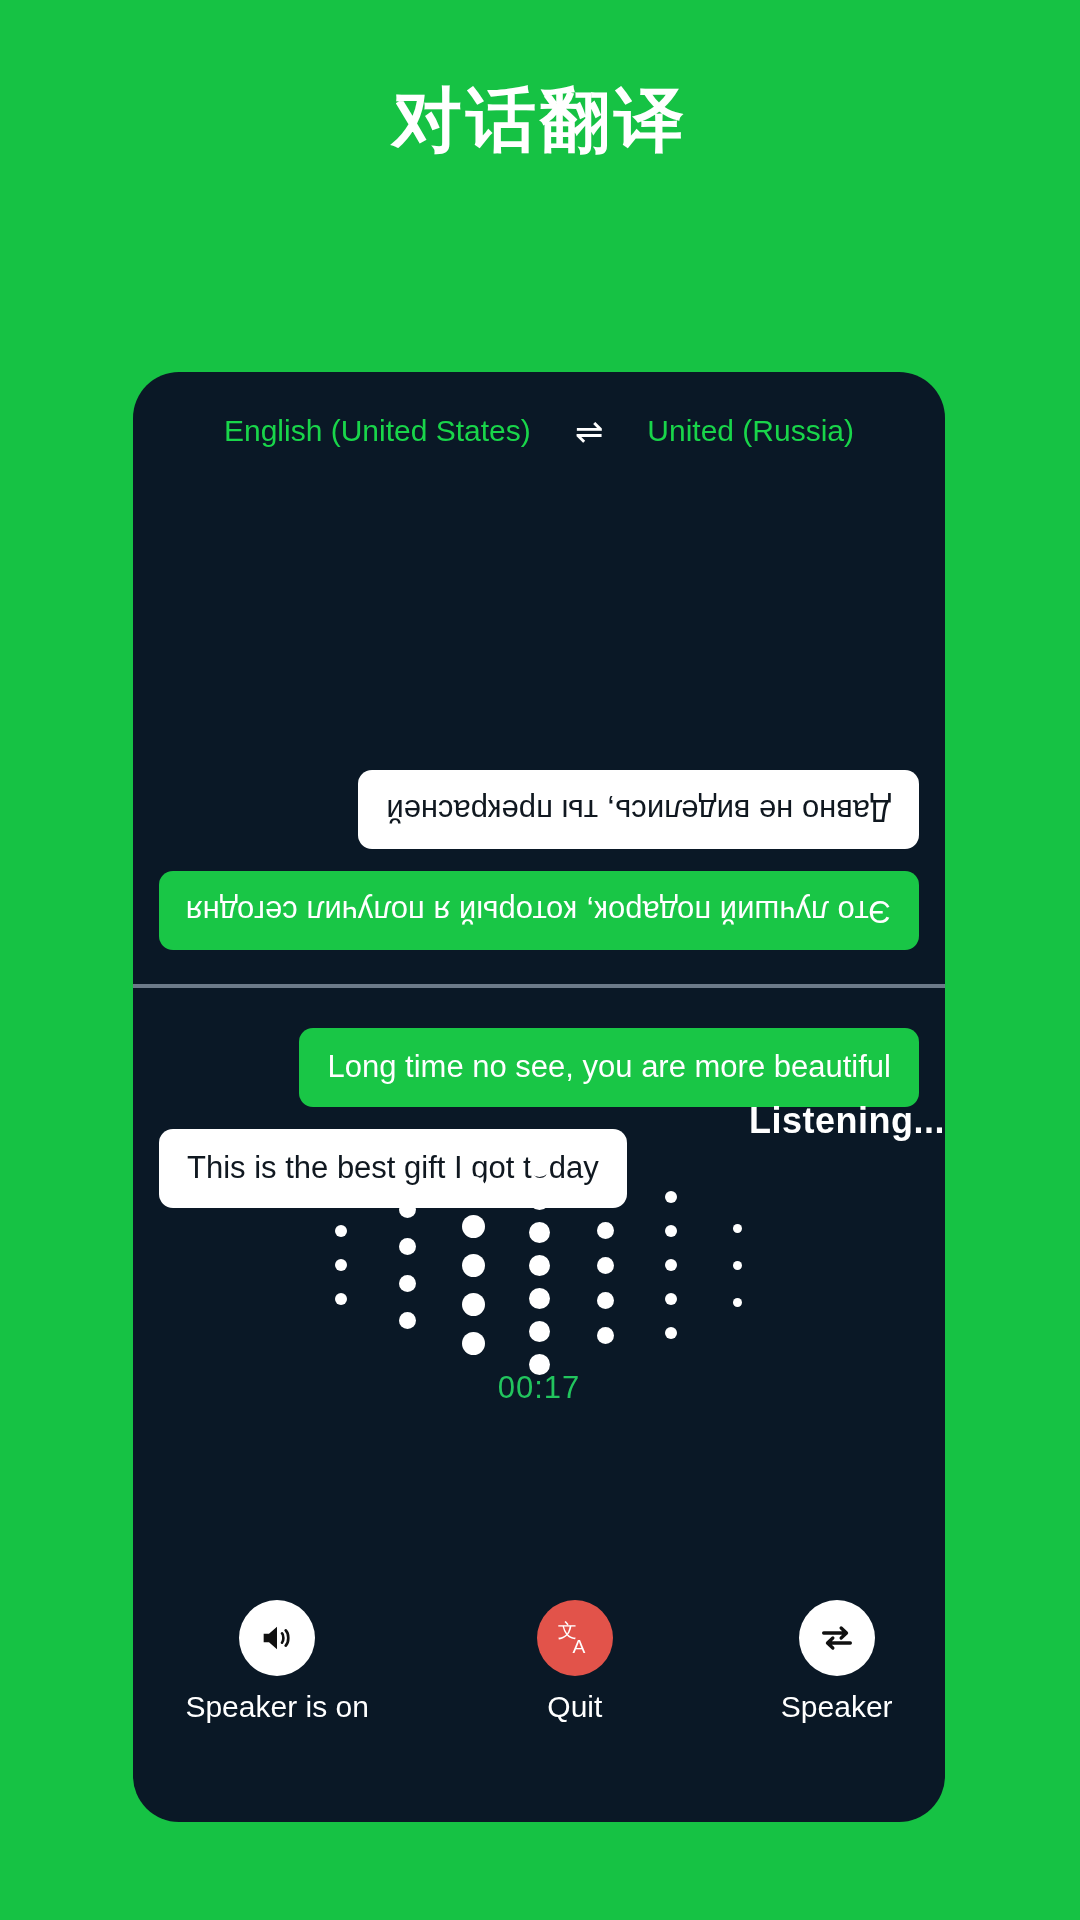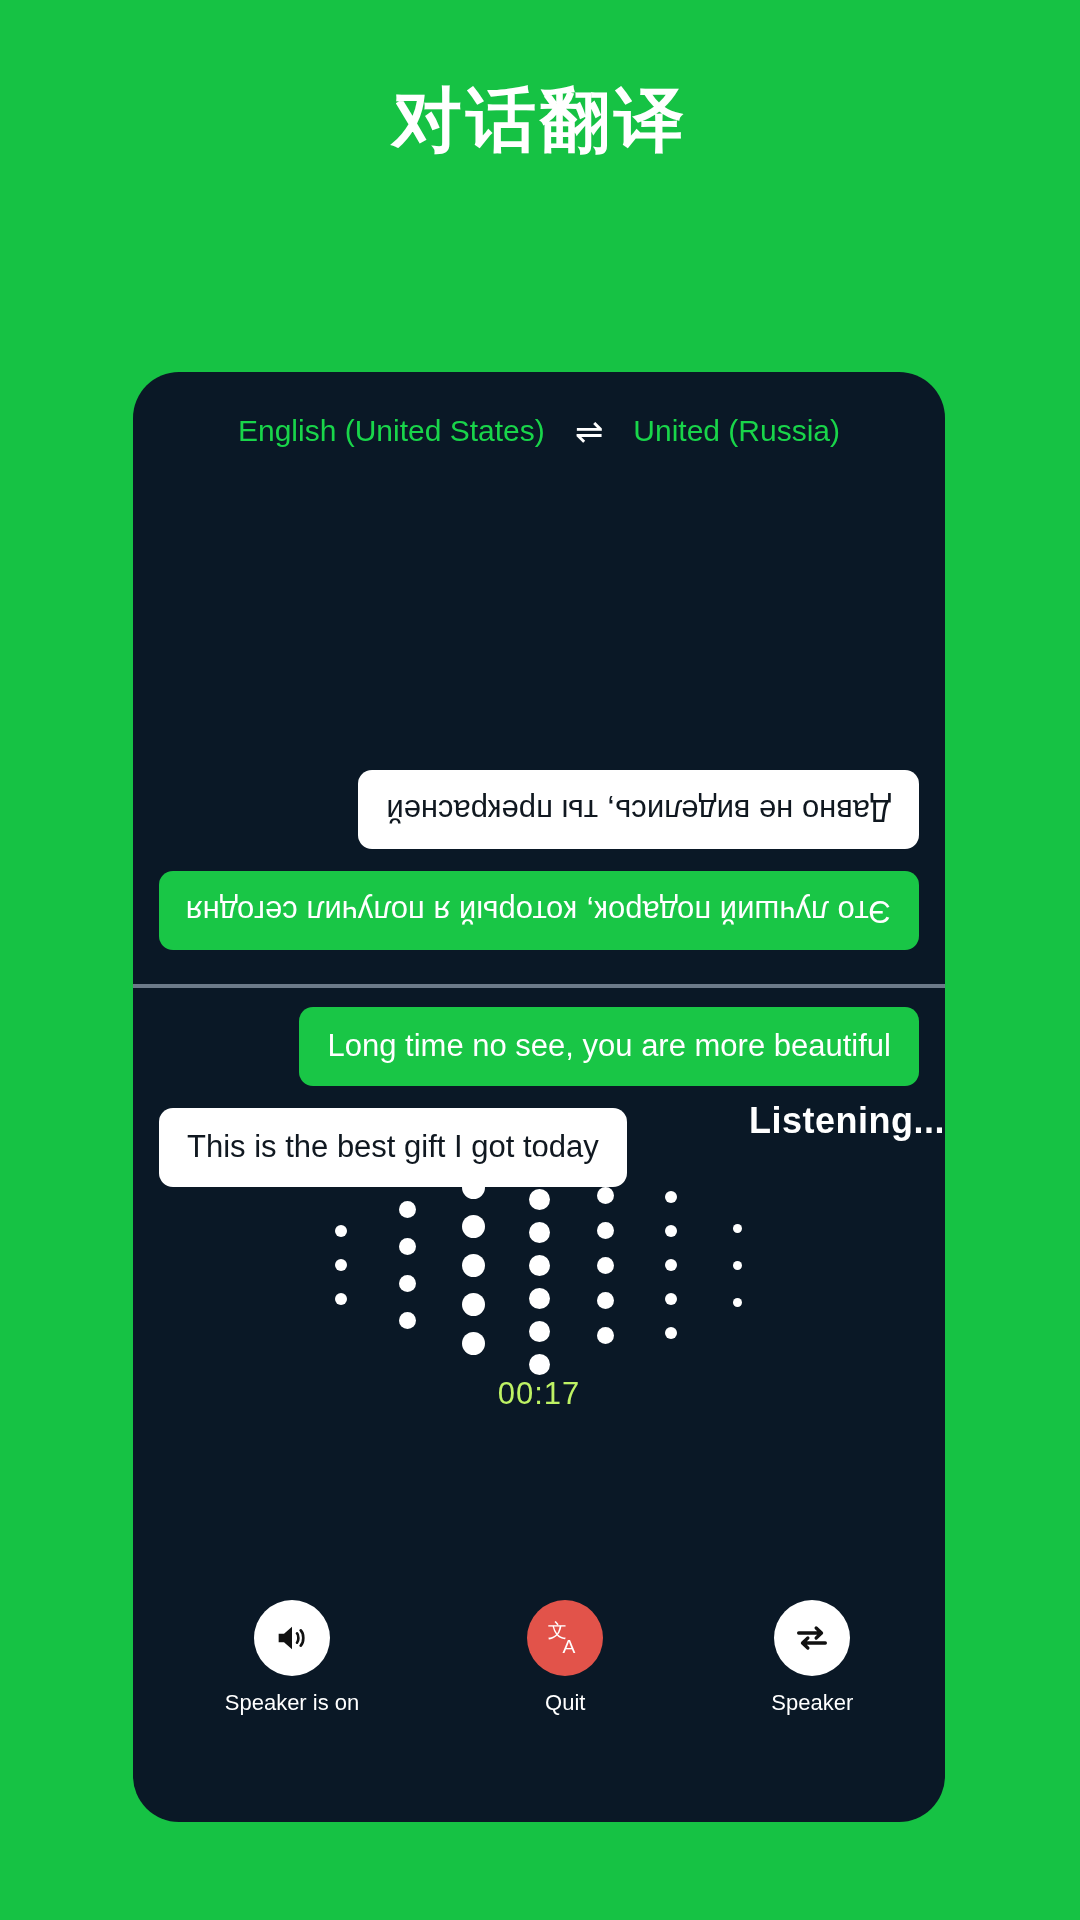--- a/index.html
+++ b/index.html
@@ -35,21 +35,21 @@
     overflow:hidden;
   }
 
   
   .lang-bar {
     position:absolute;
     top:42px; left:0; width:100%;
     display:flex;
     align-items:center;
     justify-content:center;
-    gap:30px;
+    gap:44px;
   }
   .lang-name {
     color:#19D54A;
     font-size:30px;
     font-weight:400;
     white-space:nowrap;
   }
   .swap-icon {
     color:#ffffff;
     font-size:34px;
@@ -73,21 +73,21 @@
   .divider {
     position:absolute;
     left:0; top:612px;
     width:100%; height:4px;
     background:#6C7A89;
   }
 
   
   .half-local {
     position:absolute;
-    left:0; top:616px;
+    left:0; top:637px;
     width:100%;
     padding:19px 26px 0 26px;
   }
 
   
   .bubble-row { display:flex; width:100%; }
   .bubble-row.right { justify-content:flex-end; }
   .bubble-row.left  { justify-content:flex-start; }
 
   .bubble {
@@ -133,22 +133,22 @@
     flex-direction:column;
     align-items:center;
     justify-content:center;
   }
   .wave-dot {
     background:#ffffff;
     border-radius:50%;
   }
 
   .timer {
-    margin-top:26px;
-    color:#bef264;
+    margin-top:20px;
+    color:#22c55e;
     font-size:31px;
     letter-spacing:1px;
   }
 
   
   .controls {
     position:absolute;
     left:0; top:1228px;
     width:100%;
     display:flex;
@@ -166,21 +166,21 @@
     width:76px; height:76px;
     border-radius:50%;
     display:flex;
     align-items:center;
     justify-content:center;
     background:#ffffff;
   }
   .control-circle.danger { background:#E2534A; }
   .control-label {
     color:#ffffff;
-    font-size:22px;
+    font-size:30px;
     white-space:nowrap;
   }
   .control-circle svg { display:block; }
 </style>
 </head>
 <body>
 
 <div class="page-title">对话翻译</div>
 
 <div class="phone">

